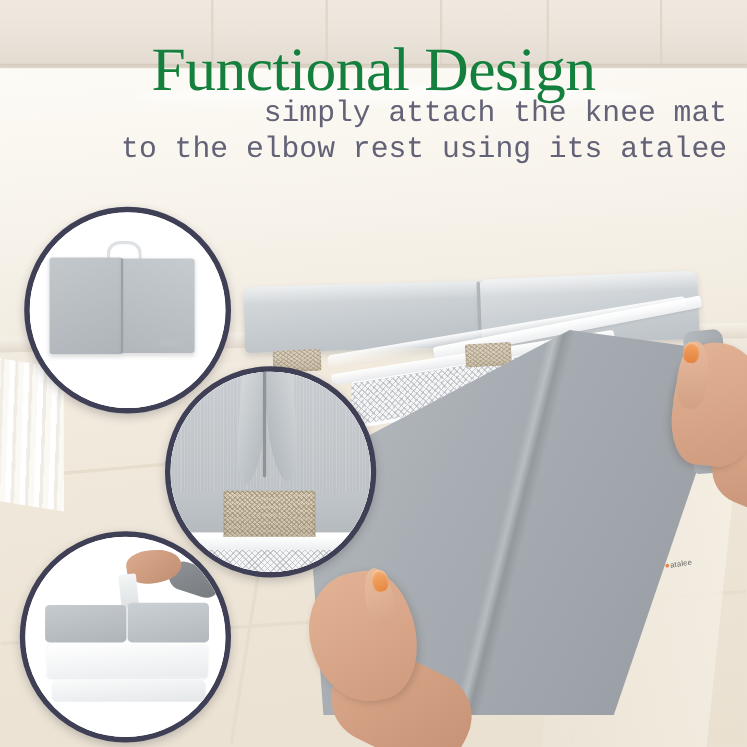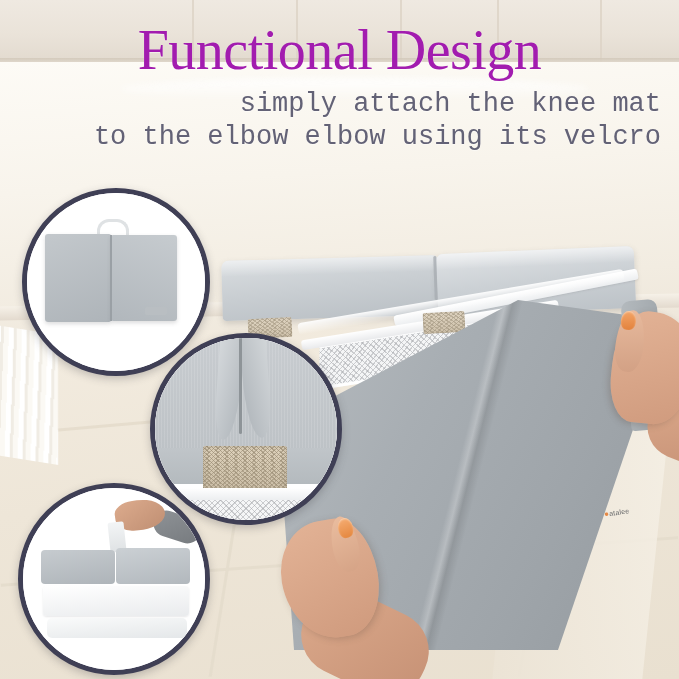--- a/index.html
+++ b/index.html
@@ -49,23 +49,23 @@
     filter:blur(.3px);
   }
   .wall-right{
     position:absolute;right:0;top:330px;width:150px;height:349px;
     background:linear-gradient(255deg,#f6f1e7,#ece4d6);
     transform:skewX(-6deg);transform-origin:top right;opacity:.85;
   }
 
   
   .headline{
-    position:absolute;left:0;right:0;top:22px;text-align:center;
+    position:absolute;left:0;right:0;top:36px;text-align:center;
     font-size:56px;line-height:1;font-weight:400;letter-spacing:-.5px;
-    color:#a21caf;
+    color:#15803d;
     text-shadow:0 1px 1px rgba(255,255,255,.55);
   }
   .subline{
     position:absolute;left:0;right:18px;top:88px;text-align:right;
     font-size:27px;line-height:1.23;color:#636276;
     text-shadow:0 1px 1px rgba(255,255,255,.5);
   }
   .subline div{white-space:nowrap;font-family:Liberation Mono, monospace;}
 
   
@@ -387,21 +387,21 @@
 
     <div class="arm-b"></div>
     <div class="hand hand-b"></div>
     <div class="hand-b-thumb"></div>
     <div class="nail-b"></div>
   </div>
 
   <div class="headline">Functional Design</div>
   <div class="subline">
     <div>simply attach the knee mat</div>
-    <div>to the elbow elbow using its velcro</div>
+    <div>to the elbow rest using its atalee</div>
   </div>
 
   <div class="inset inset-1">
     <div class="inset-inner">
       <div class="i1-loop"></div>
       <div class="i1-mat-l"></div>
       <div class="i1-mat-r"></div>
       <div class="i1-seam"></div>
       <div class="i1-tag"></div>
     </div>

